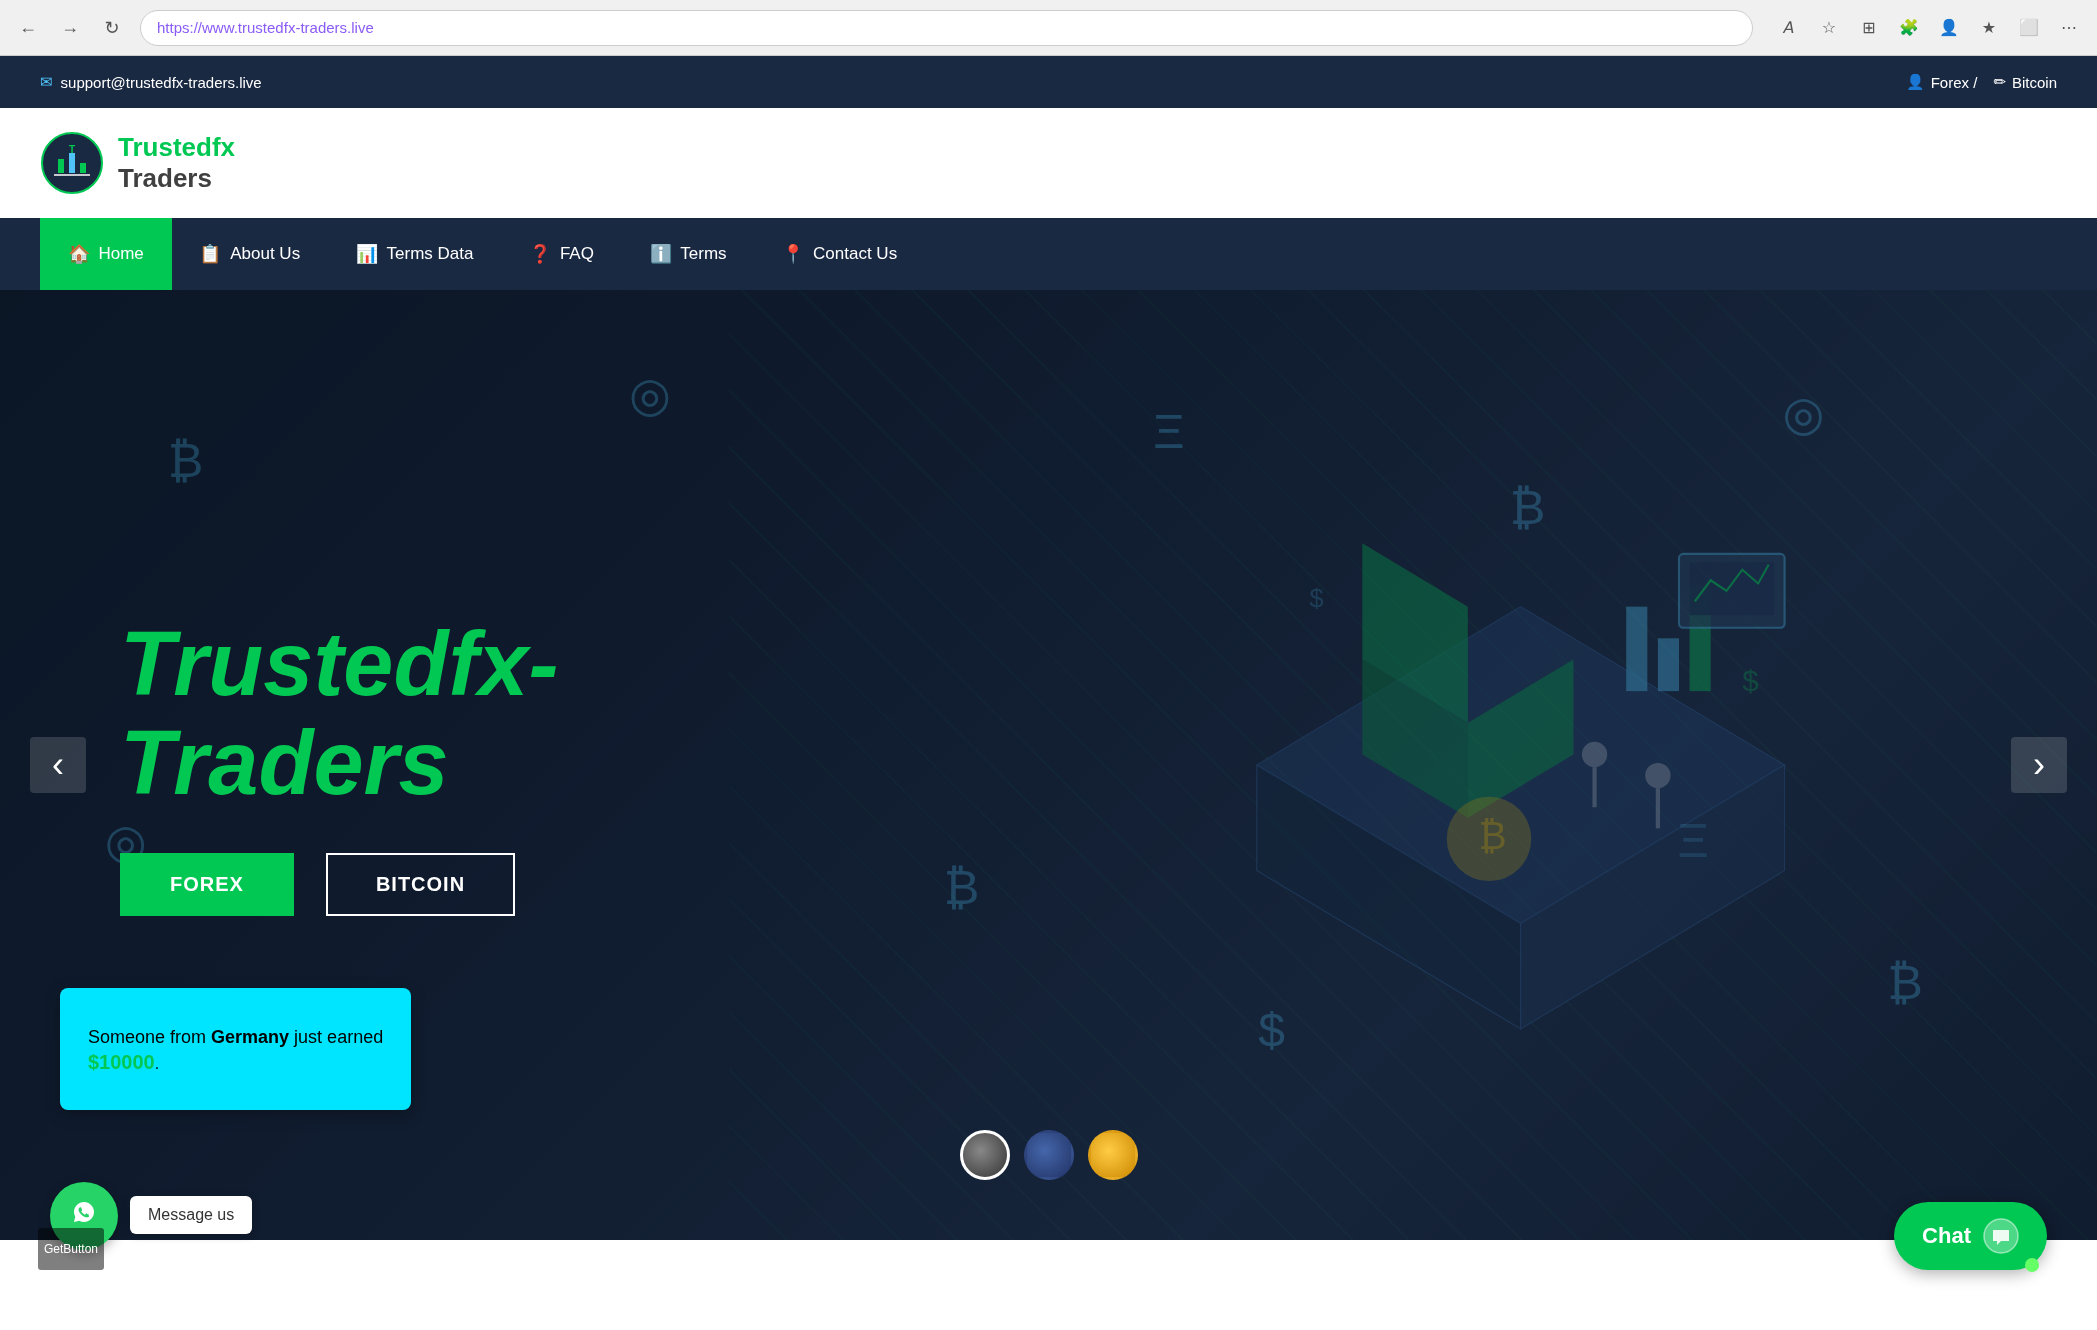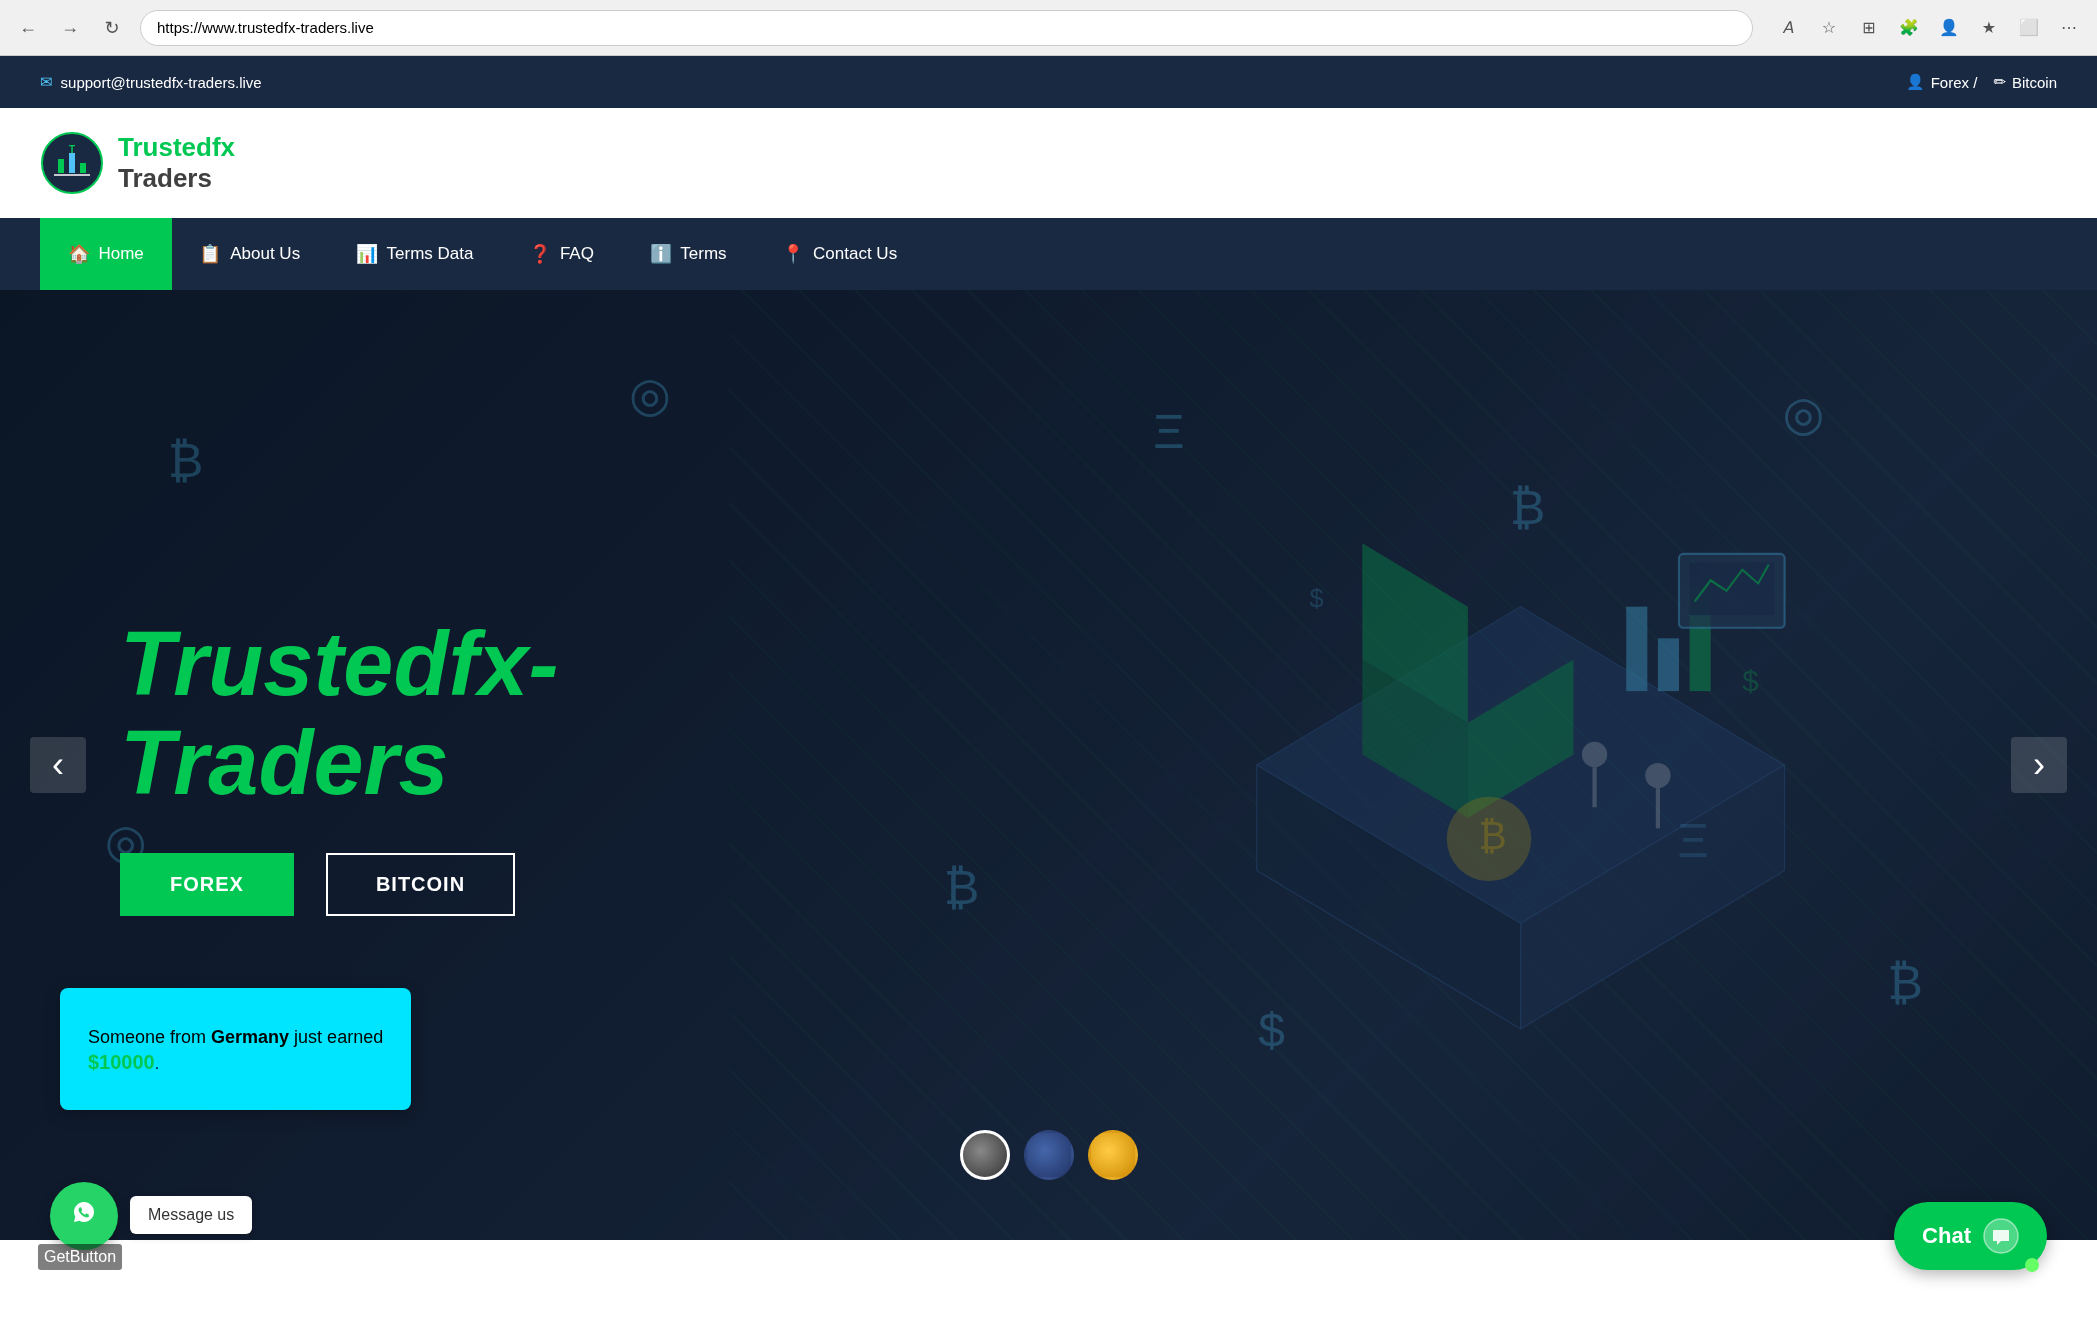--- a/index.html
+++ b/index.html
@@ -187,22 +187,22 @@
     .whatsapp-icon { font-size: 36px; color: #fff; }
     .message-us-tooltip {
       position: fixed; bottom: 96px; left: 130px; z-index: 100;
       background: #fff; border-radius: 6px; padding: 10px 18px;
       font-size: 16px; color: #333;
       box-shadow: 0 2px 8px rgba(0,0,0,0.2);
       margin-top: 41px;
     }
     .getbutton-label {
       position: fixed; bottom: 60px; left: 38px; z-index: 100;
-      font-size: 16px; color: #fff; background: rgba(0,0,0,0.5);
-      padding: 4px 6px; border-radius: 3px;
+      font-size: 12px; color: #fff; background: rgba(0,0,0,0.5);
+      padding: 14px 6px; border-radius: 3px;
     }
 
     
     .chat-btn {
       position: fixed; bottom: 60px; right: 50px; z-index: 100;
       background: #00c853; border-radius: 50px;
       padding: 16px 28px;
       display: flex; align-items: center; gap: 12px;
       cursor: pointer; box-shadow: 0 4px 16px rgba(0,0,0,0.3);
     }
@@ -236,21 +236,21 @@
 </head>
 <body>
 
 <div class="browser-chrome">
   <div class="browser-controls">
     <button class="browser-btn">←</button>
     <button class="browser-btn">→</button>
     <button class="browser-btn">↻</button>
   </div>
   <div class="address-bar">
-    <span style="color:#000000;font-size:15px;text-align:center;">https://www.trustedfx-traders.live</span>
+    <span style="color:#8b5cf6;font-size:15px;text-align:center;">https://www.trustedfx-traders.live</span>
   </div>
   <div class="browser-actions">
     <button class="browser-action-btn">𝘈</button>
     <button class="browser-action-btn">☆</button>
     <button class="browser-action-btn">⊞</button>
     <button class="browser-action-btn">🧩</button>
     <button class="browser-action-btn">👤</button>
     <button class="browser-action-btn">★</button>
     <button class="browser-action-btn">⬜</button>
     <button class="browser-action-btn">⋯</button>

